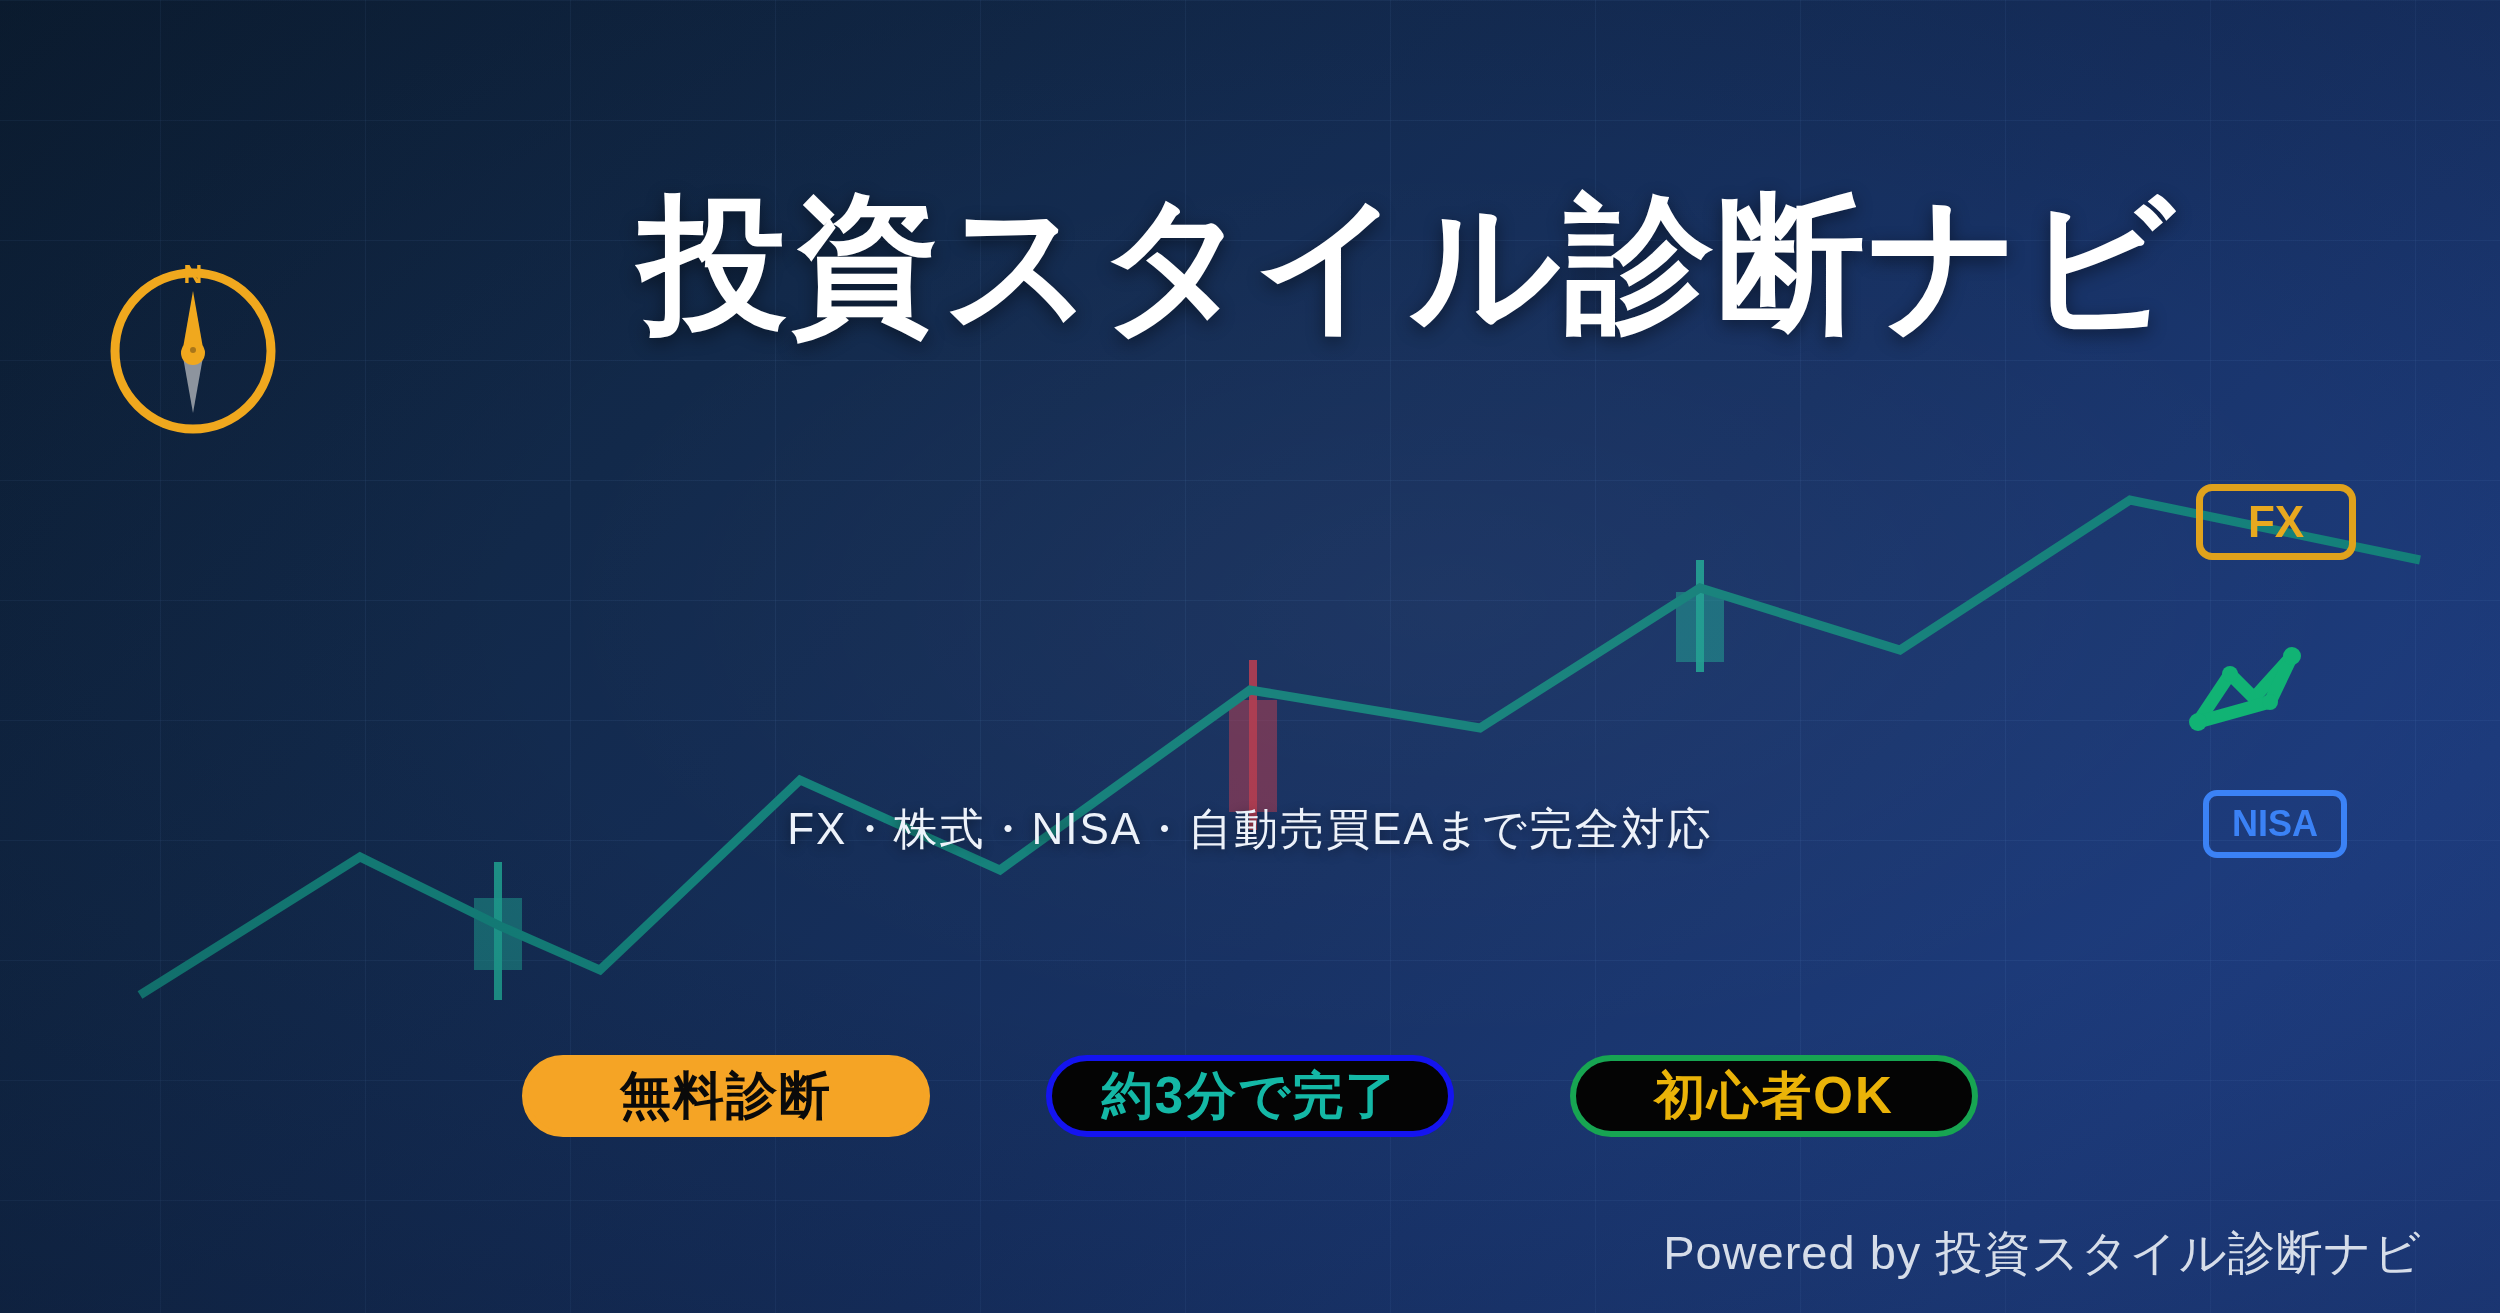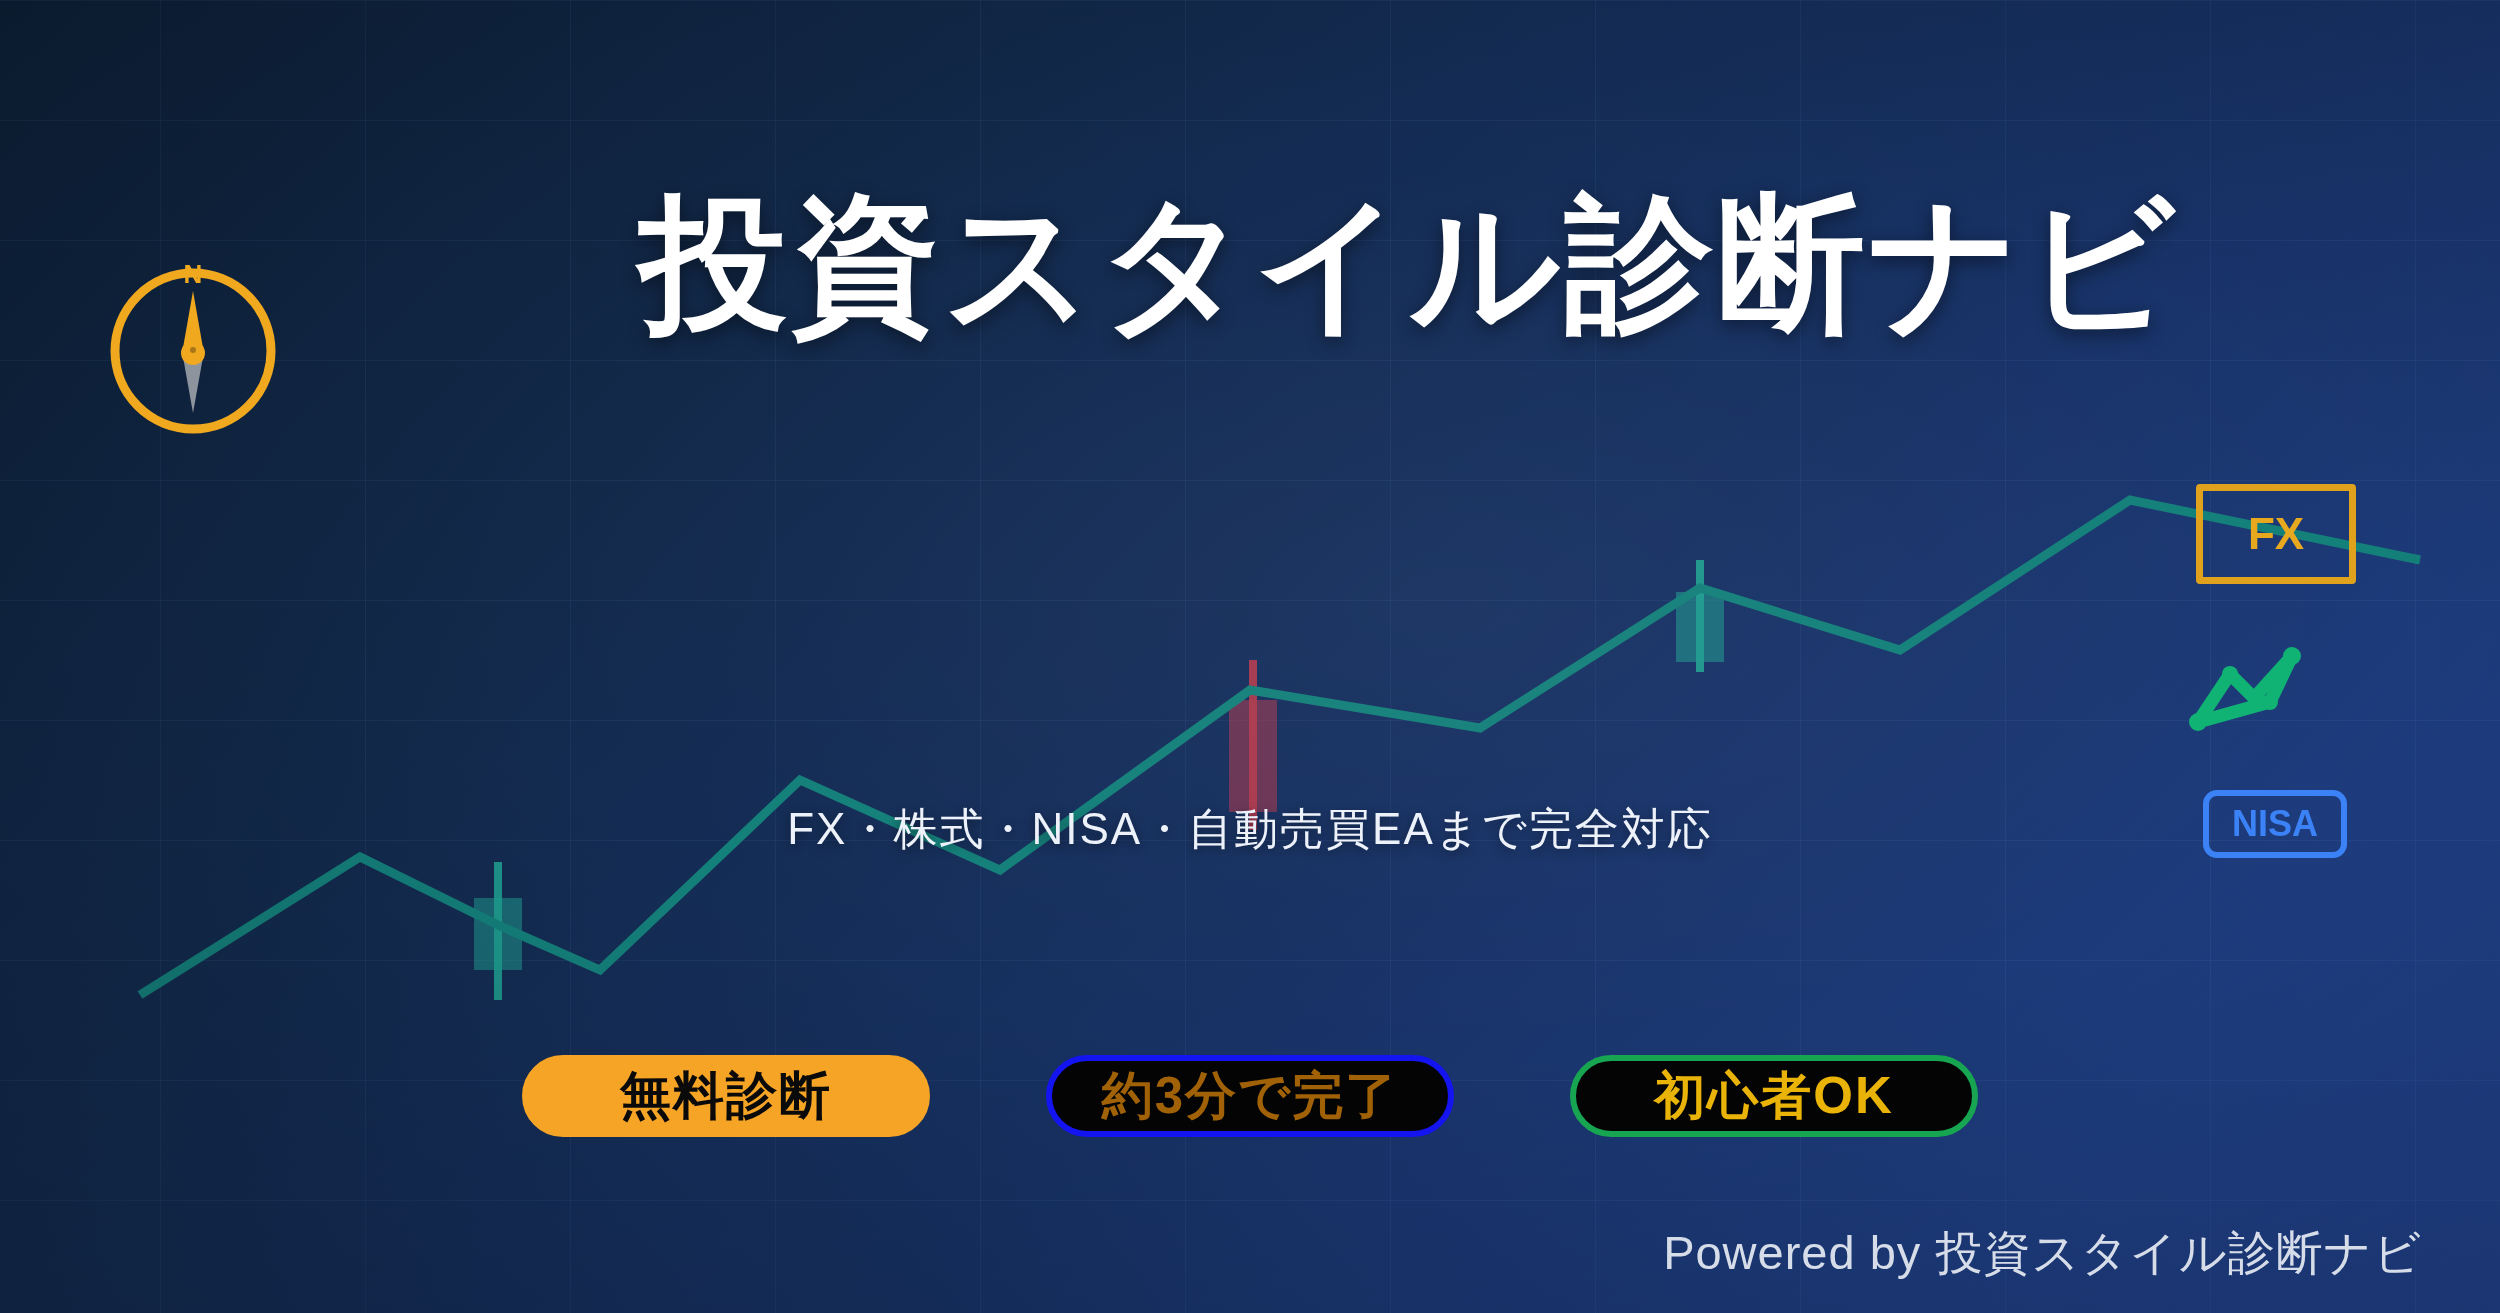--- a/index.html
+++ b/index.html
@@ -95,24 +95,24 @@
     align-items: center;
     justify-content: center;
     font-weight: bold;
     border-style: solid;
     box-sizing: border-box;
   }
   #tag-fx {
     left: 2196px;
     top: 484px;
     width: 160px;
-    height: 100px;
+    height: 76px;
     border-width: 7px;
     border-color: #e0a21c;
-    border-radius: 4px;
+    border-radius: 16px;
     color: #e8a91f;
     font-size: 44px;
   }
   #tag-nisa {
     left: 2203px;
     top: 790px;
     width: 144px;
     height: 68px;
     border-width: 6px;
     border-color: #3b82f6;
@@ -154,21 +154,21 @@
     border-width: 6px;
   }
   .pill.free {
     background: #f5a425;
     border-color: #f5a425;
     color: #0a0a0a;
   }
   .pill.time {
     background: #040404;
     border-color: #1414f0;
-    color: #a16207;
+    color: #14b8a6;
   }
   .pill.beginner {
     background: #040404;
     border-color: #17a552;
     color: #eab308;
   }
 
   
   #footer {
     position: absolute;

